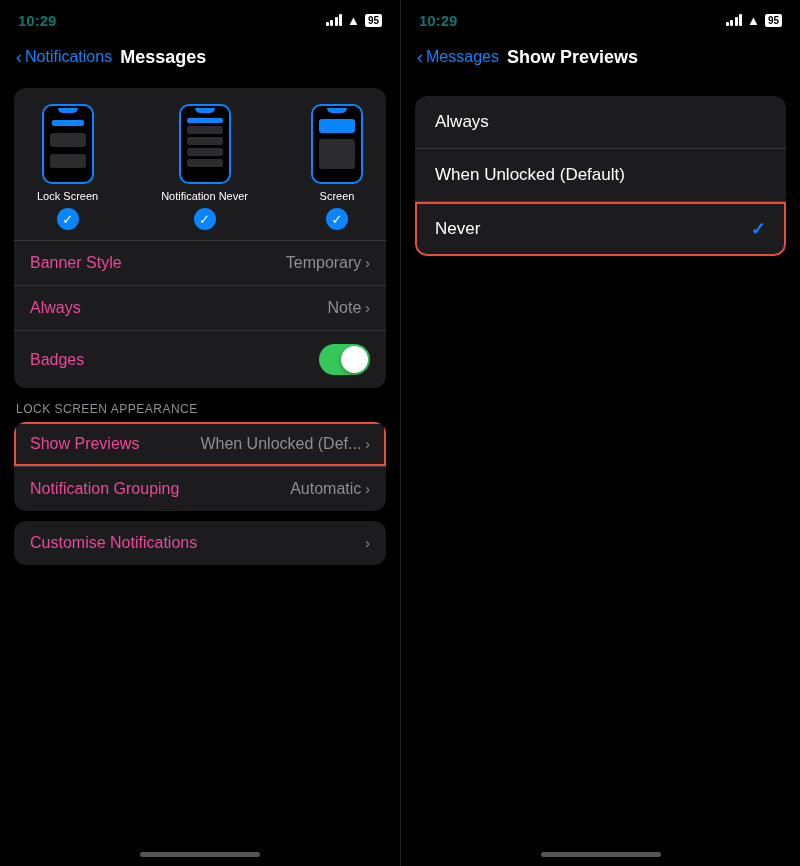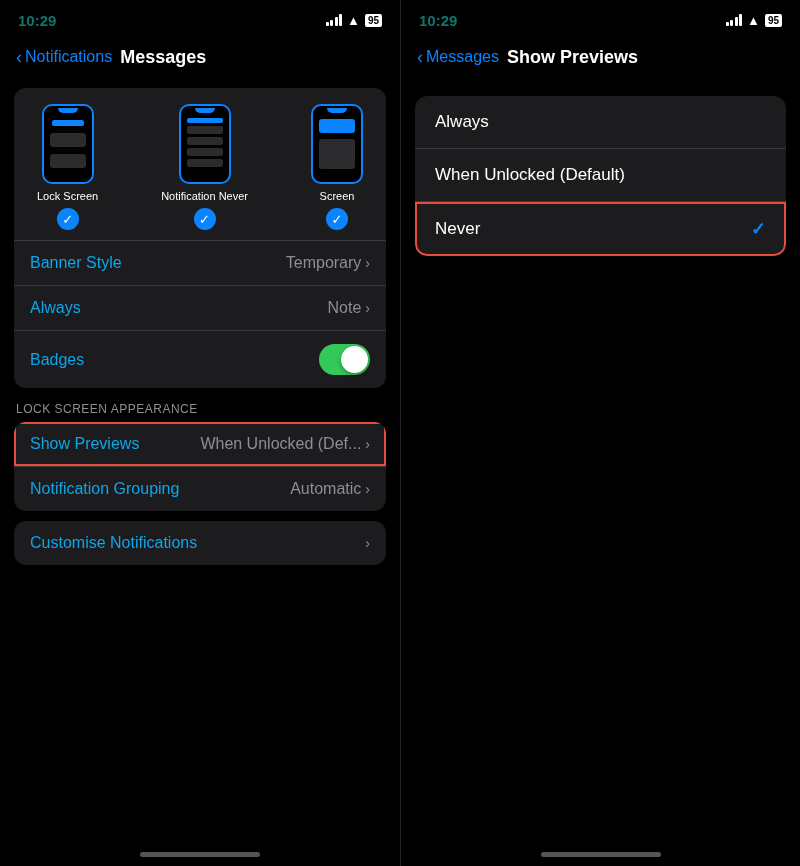--- a/index.html
+++ b/index.html
@@ -207,21 +207,21 @@
       display: flex;
       align-items: center;
       justify-content: space-between;
       padding: 13px 16px;
       border-top: 1px solid #38383a;
     }
     .row-item:first-child {
       border-top: none;
     }
     .row-label {
-      color: #0ea5e9;
+      color: #ec4899;
       font-size: 16px;
     }
     .row-value {
       display: flex;
       align-items: center;
       gap: 4px;
       color: #8e8e93;
       font-size: 16px;
     }
     .row-chevron {

